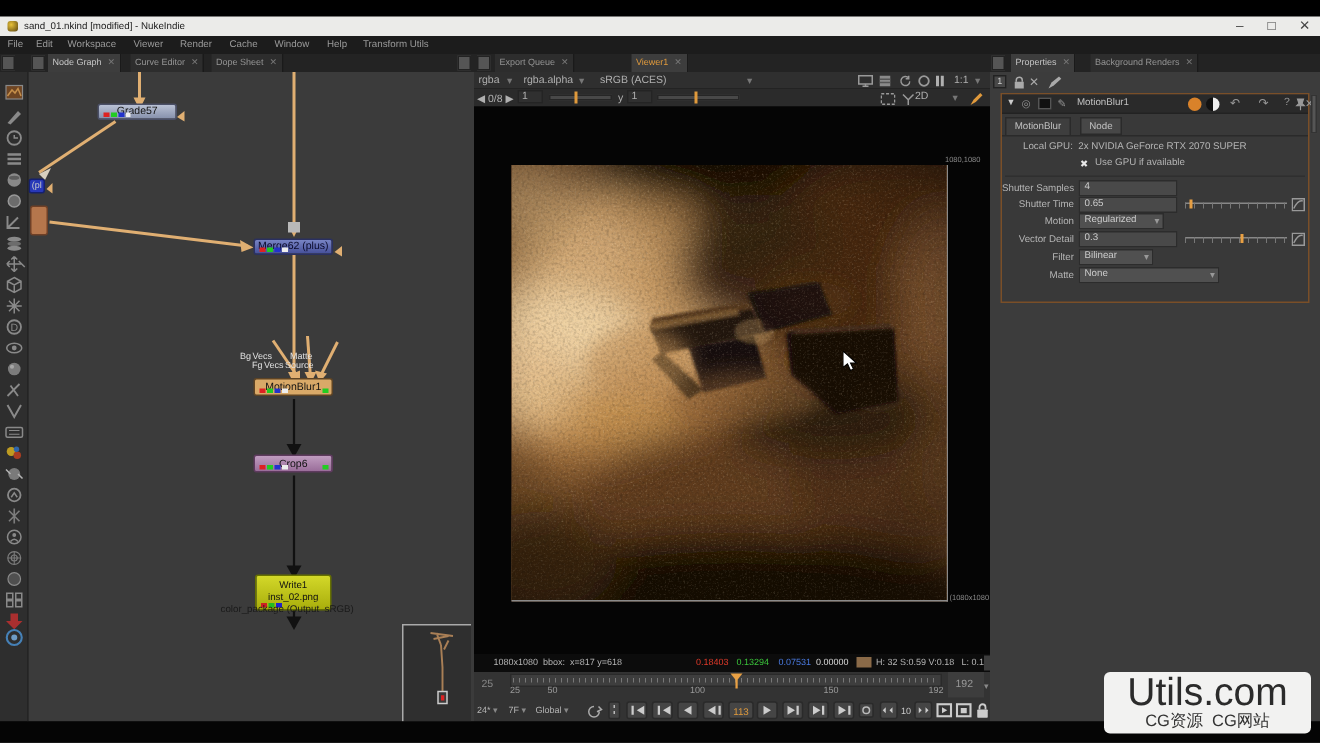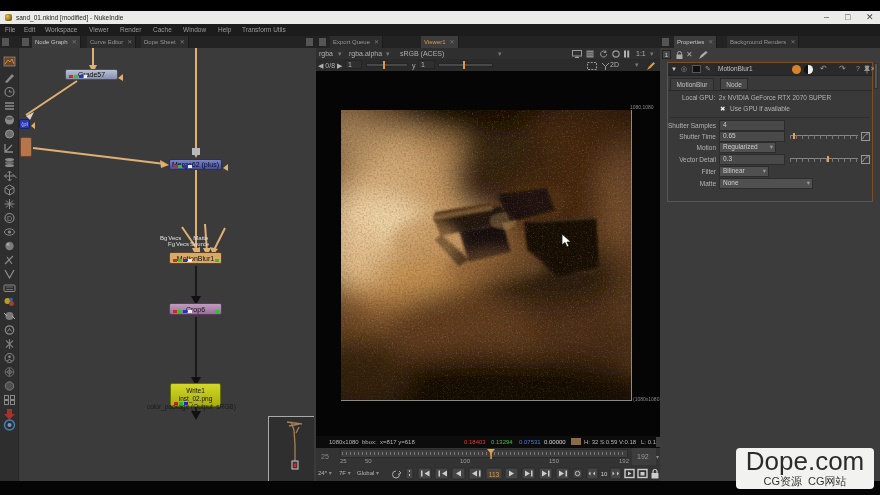--- a/index.html
+++ b/index.html
@@ -516,15 +516,15 @@
       </svg>
     <svg class="abs" style="left:193px;top:92px;" width="9" height="9">
         <rect x="0.5" y="0.5" width="8" height="8" fill="none" stroke="#999"></rect>
         <path d="M1.5 7 Q4.5 1 7.5 2" stroke="#999" fill="none"></path>
       </svg>
   </div>
   <div class="abs" style="left:214px;top:15px;width:4px;height:26px;background:#555;border:1px solid #333;"></div>
 </div>
 <div id="bottombar"></div>
 <div id="wmark">
-  <div class="big">Dope.com</div>
+  <div class="big">Utils.com</div>
   <div class="small">CG资源&nbsp; CG网站</div>
 </div>
 
 </body></html>

